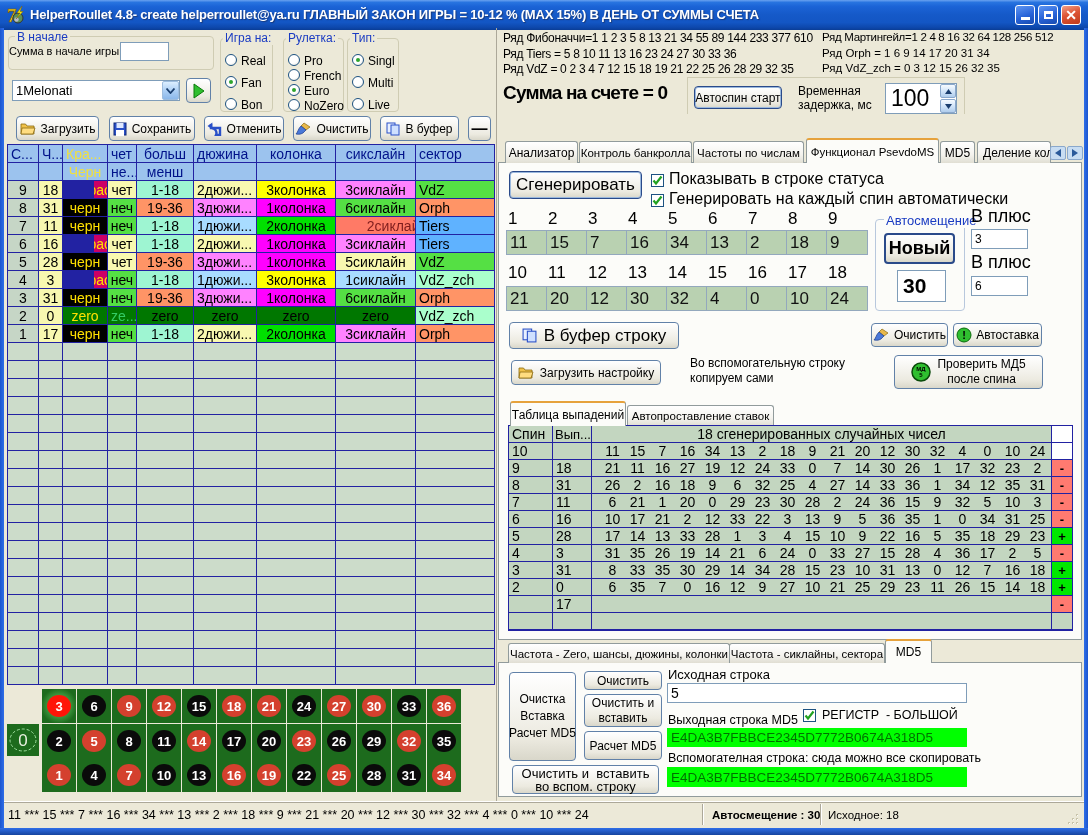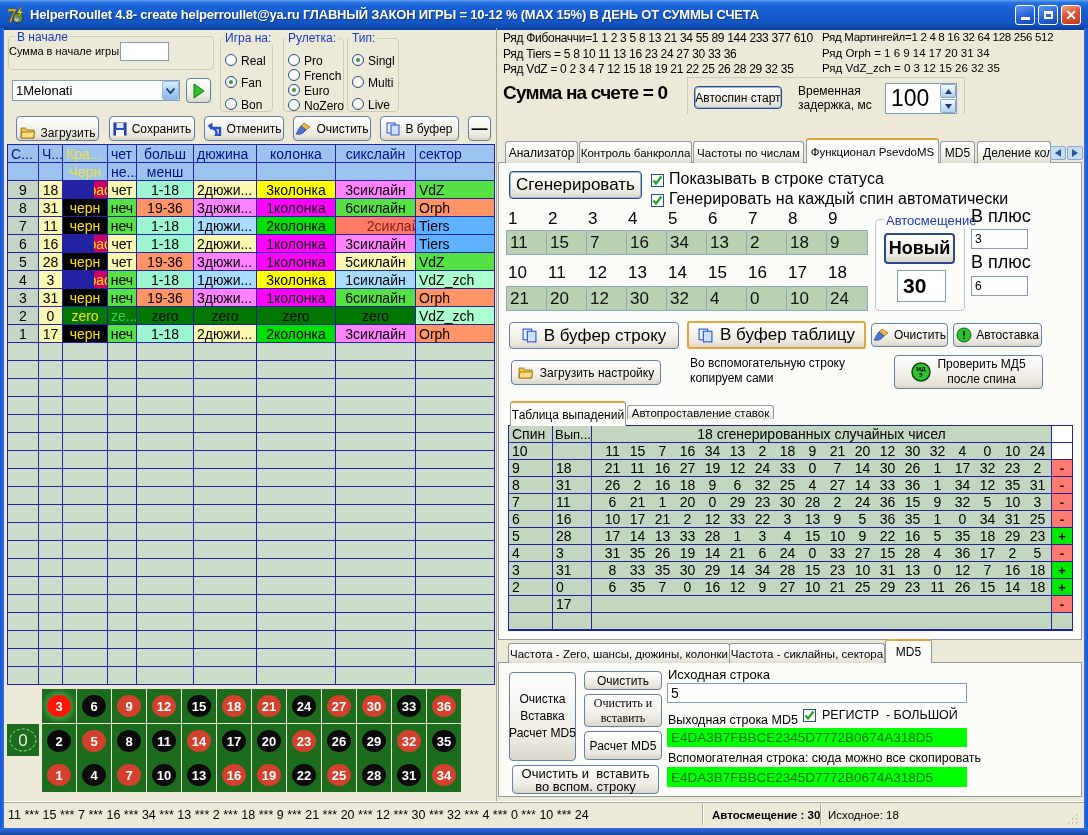--- a/index.html
+++ b/index.html
@@ -95,21 +95,21 @@
     <div class="lab" style="left:304px;top:99px;">NoZero</div>
  <div class="gb" style="left:347px;top:38px;width:52px;height:74px;"></div>
  <div class="gblab" style="left:350px;top:32px;">Тип:</div>
  <div class="radio on" style="left:352px;top:54px;"></div>
     <div class="lab" style="left:368px;top:54px;">Singl</div>
  <div class="radio" style="left:352px;top:76px;"></div>
     <div class="lab" style="left:368px;top:76px;">Multi</div>
  <div class="radio" style="left:352px;top:98px;"></div>
     <div class="lab" style="left:368px;top:98px;">Live</div>
 
- <div class="btn" style="left:16px;top:116px;width:83px;height:25px;gap:5px;align-items:flex-end;"><svg width="16" height="14" viewBox="0 0 16 14">
+ <div class="btn" style="left:16px;top:116px;width:83px;height:25px;gap:5px;"><svg width="16" height="14" viewBox="0 0 16 14">
         <path d="M1 3 L1 12 L14 12 L14 4 L7 4 L5.5 2 L1 2 Z" fill="#f0c24a" stroke="#8a6a10" stroke-width="0.8"></path>
         <path d="M2 6 L15 6 L13 12 L1 12 Z" fill="#ffdd80" stroke="#8a6a10" stroke-width="0.8"></path>
       </svg>Загрузить</div>
  <div class="btn" style="left:109px;top:116px;width:86px;height:25px;gap:5px;"><svg width="14" height="14" viewBox="0 0 14 14">
         <rect x="1" y="1" width="12" height="12" fill="#2a50c8" stroke="#10287a"></rect>
         <rect x="3.5" y="1" width="7" height="5" fill="#dfe8ff"></rect>
         <rect x="3" y="8" width="8" height="6" fill="#fff"></rect>
       </svg>Сохранить</div>
  <div class="btn" style="left:204px;top:116px;width:80px;height:25px;gap:5px;"><svg width="15" height="14" viewBox="0 0 15 14">
         <path d="M4 2 L4 6 L13 6 A0 0 0 0 1 13 13 L9 13 A5 5 0 0 0 4 6" fill="none" stroke="#2a50c8" stroke-width="2.4"></path>
@@ -656,24 +656,20 @@
  <div class="abs" style="left:897px;top:270px;width:49px;height:32px;border:1px solid #7f9db9;background:#fff;font-size:21px;font-weight:bold;display:flex;align-items:center;padding-left:5px;">30</div>
  <div class="lab" style="left:971px;top:206px;font-size:18px;">В плюс</div>
  <div class="input" style="left:971px;top:229px;width:57px;height:20px;">3</div>
  <div class="lab" style="left:971px;top:252px;font-size:18px;">В плюс</div>
  <div class="input" style="left:971px;top:276px;width:57px;height:20px;">6</div>
 
  <div class="btn" style="left:509px;top:322px;width:170px;height:27px;font-size:17px;gap:7px;"><svg width="15" height="15" viewBox="0 0 14 14">
         <rect x="1" y="1" width="8" height="10" fill="#e8f0ff" stroke="#2a50c8"></rect>
         <rect x="5" y="3" width="8" height="10" fill="#cfe0ff" stroke="#2a50c8"></rect>
       </svg>В буфер строку</div>
- <div class="btn" style="left:687px;top:321px;width:179px;height:28px;font-size:17px;gap:7px;border:2px solid #e8a33d;border-radius:3px;"><svg width="15" height="15" viewBox="0 0 14 14">
-        <rect x="1" y="1" width="8" height="10" fill="#e8f0ff" stroke="#2a50c8"></rect>
-        <rect x="5" y="3" width="8" height="10" fill="#cfe0ff" stroke="#2a50c8"></rect>
-      </svg>В буфер таблицу</div>
  <div class="btn" style="left:871px;top:323px;width:77px;height:24px;gap:5px;"><svg width="16" height="14" viewBox="0 0 16 14">
         <path d="M9 1 L15 5 L11 8 L6 4 Z" fill="#e8b84a" stroke="#8a6a10" stroke-width="0.7"></path>
         <path d="M6 4 L11 8 L8 11 C5 13 2 12 1 12 C3 10 3 7 6 4 Z" fill="#4a78d8" stroke="#1a3a8a" stroke-width="0.7"></path>
       </svg>Очистить</div>
  <div class="btn" style="left:953px;top:323px;width:89px;height:24px;gap:4px;"><svg width="16" height="16" viewBox="0 0 16 16">
         <circle cx="8" cy="8" r="7" fill="#2fbf2f" stroke="#0a6a0a"></circle>
         <text x="8" y="12" text-anchor="middle" font-size="11" font-weight="bold" fill="#000">!</text>
       </svg>Автоставка</div>
  <div class="btn" style="left:511px;top:360px;width:150px;height:25px;gap:6px;"><svg width="16" height="14" viewBox="0 0 16 14">
         <path d="M1 3 L1 12 L14 12 L14 4 L7 4 L5.5 2 L1 2 Z" fill="#f0c24a" stroke="#8a6a10" stroke-width="0.8"></path>
@@ -691,21 +687,21 @@
     </div>
 <style>
 #stab div{overflow:hidden;white-space:nowrap;}
 #stab .sc{background:#c3d6c0;display:flex;align-items:center;padding-left:3px;}
 #stab .scc{background:#c3d6c0;display:flex;align-items:center;justify-content:center;}
 #stab .snums{background:#c3d6c0;display:flex;align-items:center;padding-left:8px;}
 #stab .snums i{font-style:normal;width:25px;text-align:center;display:inline-block;}
 #stab .smk{display:flex;align-items:center;justify-content:center;font-weight:bold;font-size:13px;}
 </style>
 <div class="tab on" style="left:510px;top:401px;width:116px;height:25px;">Таблица выпадений</div>
-<div class="tab" style="left:627px;top:405px;width:147px;height:14px;font-size:11.5px;">Автопроставление ставок</div>
+<div class="tab" style="left:627px;top:405px;width:147px;height:21px;font-size:11.5px;">Автопроставление ставок</div>
 <div class="abs" style="left:508px;top:425px;width:565px;height:206px;background:#2222a2;border:1px solid #2222a2;display:grid;grid-template-columns:43px 38px 459px 20px;grid-auto-rows:16px;gap:1px;font-size:14px;" id="stab">
       <div class="sc">Спин</div>
       <div class="sc" style="font-size:13px;padding-left:2px;">Вып...</div>
       <div class="scc">18 сгенерированных случайных чисел</div>
       <div style="background:#fff"></div>
       <div class="sc">10</div>
       <div class="sc"></div>
       <div class="snums">
         <i>11</i>
         <i>15</i>
@@ -923,21 +919,21 @@
 
  <div class="panel" style="left:498px;top:662px;width:584px;height:135px;"></div>
  <div class="tab" style="left:508px;top:643px;width:222px;height:20px;font-size:11.5px;">Частота - Zero, шансы, дюжины, колонки</div>
  <div class="tab" style="left:729px;top:643px;width:156px;height:20px;font-size:11.5px;">Частота - сиклайны, сектора</div>
  <div class="tab on" style="left:885px;top:639px;width:47px;height:24px;">MD5</div>
  <div class="btn" style="left:509px;top:672px;width:67px;height:89px;">
       <div style="text-align:center;line-height:17px;">Очистка<br>Вставка<br>Расчет MD5</div>
     </div>
  <div class="btn" style="left:584px;top:671px;width:78px;height:19px;">Очистить</div>
  <div class="btn" style="left:584px;top:694px;width:78px;height:33px;">
-      <div style="text-align:center;line-height:15px;font-family:Liberation Serif, serif;">Очистить и<br>вставить</div>
+      <div style="text-align:center;line-height:15px;">Очистить и<br>вставить</div>
     </div>
  <div class="btn" style="left:584px;top:731px;width:78px;height:29px;">Расчет MD5</div>
  <div class="lab" style="left:668px;top:667px;font-size:13px;">Исходная строка</div>
  <div class="input" style="left:667px;top:683px;width:300px;height:20px;font-size:14px;">5</div>
  <div class="lab" style="left:668px;top:713px;font-size:12.5px;">Выходная строка MD5</div>
  <div class="ck" style="left:803px;top:709px;">
       <svg viewBox="0 0 11 11">
         <path d="M1.5 5.5 L4 8.5 L9.5 1.5" fill="none" stroke="#21a121" stroke-width="2.2"></path>
       </svg>
     </div>

